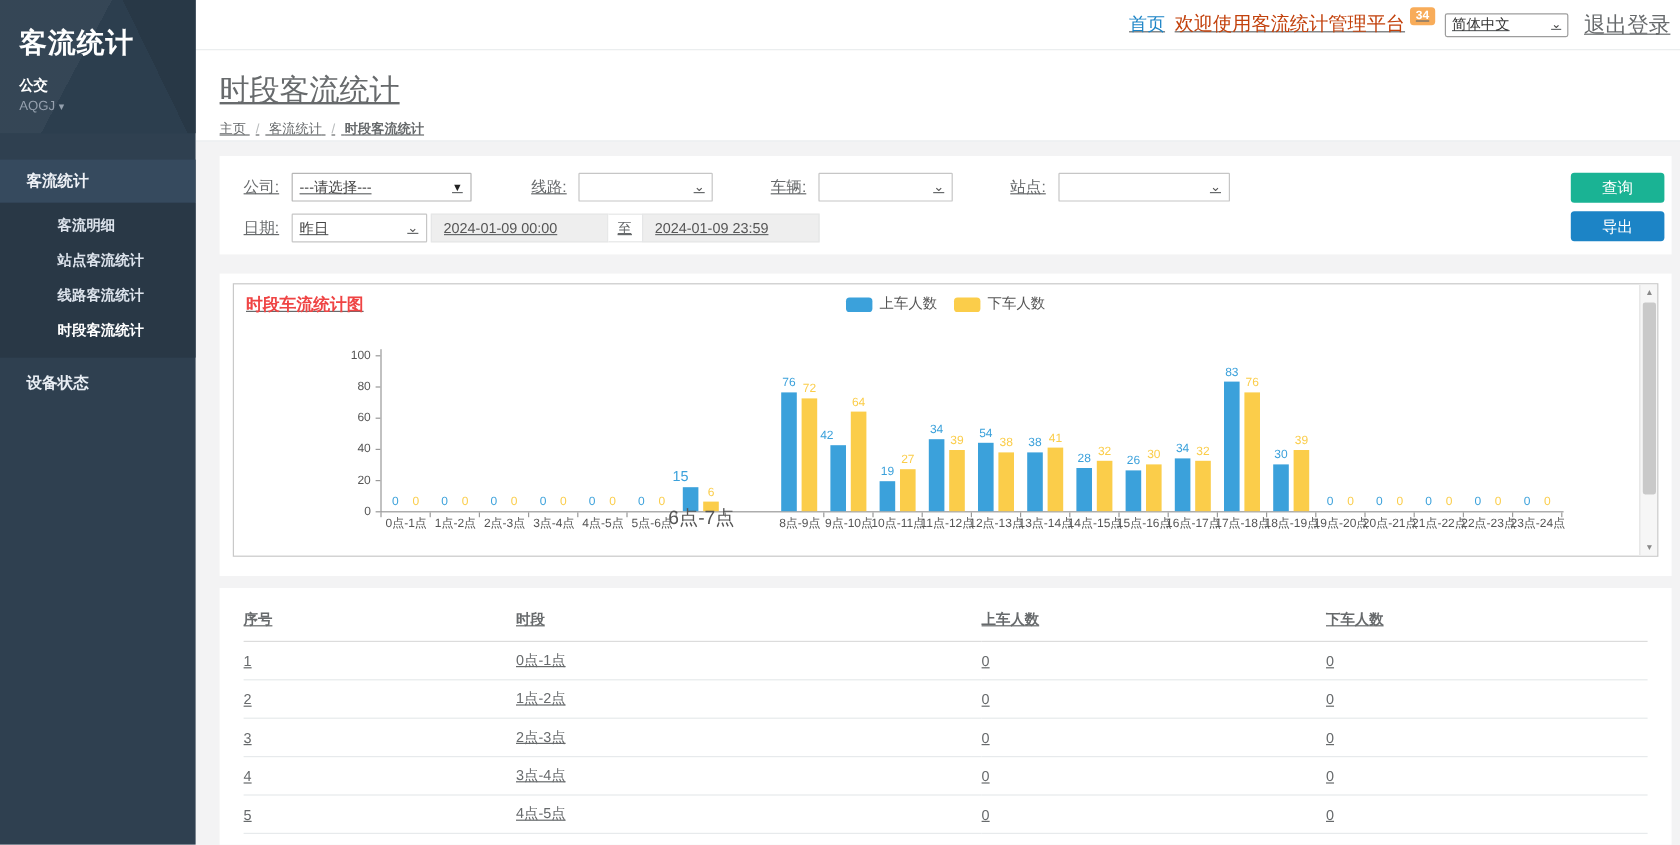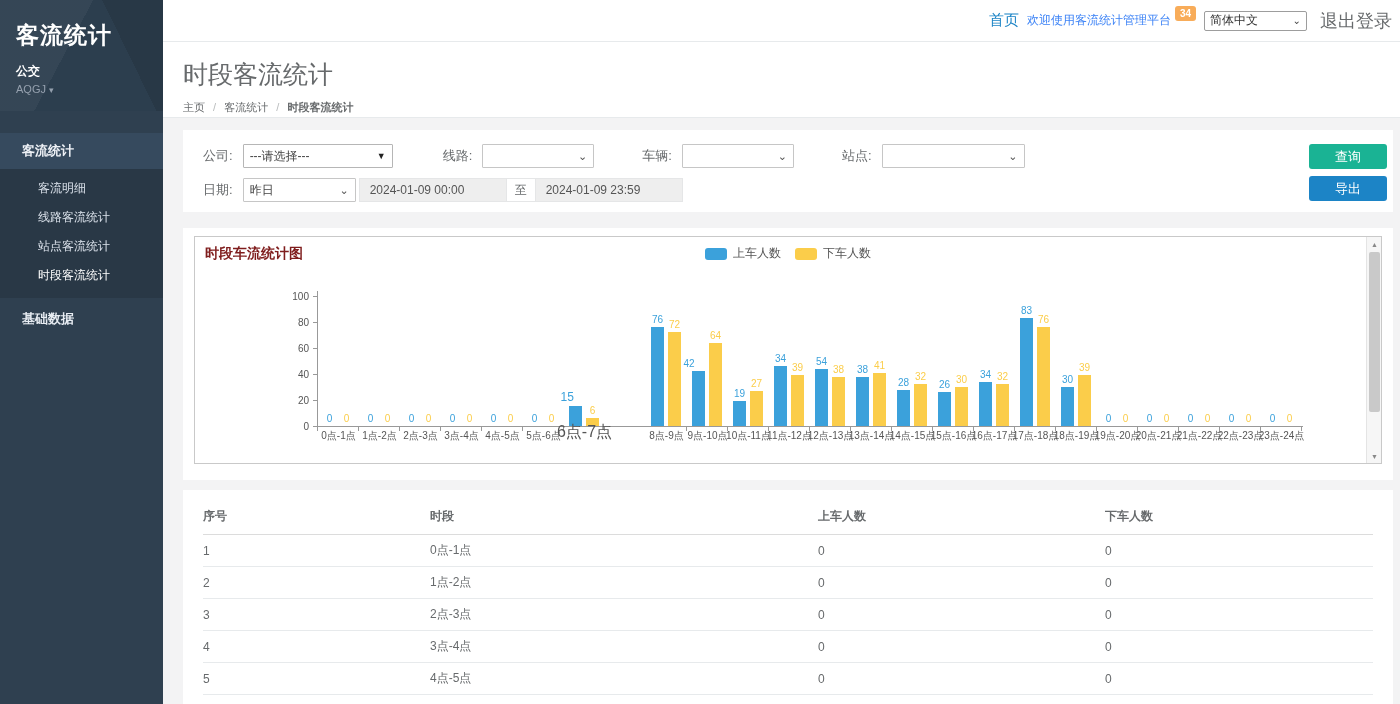--- a/index.html
+++ b/index.html
@@ -24,37 +24,37 @@
   .logo-sub   { color: #fff; font-size: 12px; font-weight: bold; margin-top: 12px; }
   .logo-code  { color: #95a0ae; font-size: 11px; margin-top: 3px; }
   .logo-code .caret { font-size: 9px; margin-left: 3px; }
   .nav { margin-top: 22px; }
   .nav-section-header {
     background: #364a5e; color: #eef1f6; font-size: 13px; font-weight: bold;
     padding: 9px 0 9px 22px; cursor: pointer;
   }
   .nav-sub { background: #293846; padding: 5px 0 8px; }
   .nav-sub-item {
-    color: #dce3ec; font-size: 12px; font-weight: normal;
-    padding: 6px 0 6px 38px; cursor: pointer; white-space: nowrap;
+    color: #dce3ec; font-size: 12px; font-weight: bold;
+    padding: 6px 0 6px 48px; cursor: pointer; white-space: nowrap;
   }
   .nav-sub-item.active { color: #ffffff; }
   .nav-item {
     color: #e8edf3; font-size: 13px; font-weight: bold;
     padding: 11px 0 11px 22px; margin-top: 1px; cursor: pointer;
   }
   
-  .main { margin-left: 163px; height: 100%; }
+  .main { margin-left: 163px; height: 100%; text-decoration: underline; }
   .topbar {
     height: 42px; background: #fff; border-bottom: 1px solid #e7eaec;
     display: flex; align-items: center; justify-content: flex-end;
     padding-right: 8px;
   }
   .home-link { color: #1c84c6; font-size: 15px; cursor: pointer; margin-right: 8px; }
-  .welcome-text { color: #3b82f6; font-size: 12px; }
+  .welcome-text { color: #c2410c; font-size: 16px; }
   .notif-badge {
     background: #f8ac59; color: #fff; font-size: 10px; font-weight: bold;
     border-radius: 3px; padding: 2px 5px; margin-left: 4px;
     position: relative; top: -7px;
   }
   .lang-select {
     width: 103px; height: 20px; border: 1px solid #9d9d9d; border-radius: 2px;
     background: #fff; display: flex; align-items: center; justify-content: space-between;
     padding: 0 5px; font-size: 12px; color: #333; margin-left: 8px; cursor: pointer;
   }
@@ -104,21 +104,21 @@
     font-family: "Liberation Sans", sans-serif;
   }
   .btn-query  { top: 14px; background: #1ab394; }
   .btn-export { top: 46px; background: #1c84c6; }
   
   .chart-panel { margin-top: 16px; padding: 8px 11px 16px; height: 252px; }
   .chart-box {
     position: relative; border: 1px solid #c9c9c9; height: 228px;
     padding: 8px 26px 0 10px; overflow: hidden;
   }
-  .chart-title { font-size: 14px; font-weight: bold; color: #7f1d1d; }
+  .chart-title { font-size: 14px; font-weight: bold; color: #ef4444; }
   .chart-legend {
     position: absolute; top: 8px; left: 50%; transform: translateX(-50%);
     display: flex; align-items: center; gap: 14px;
   }
   .legend-item { display: flex; align-items: center; gap: 6px; }
   .legend-swatch { width: 22px; height: 12px; border-radius: 3px; }
   .legend-label { font-size: 12px; color: #555; }
   .chart-plot { position: relative; margin-top: 8px; height: 182px; }
   .fake-scrollbar {
     position: absolute; top: 0; right: 0; bottom: 0; width: 15px;
@@ -152,26 +152,26 @@
 <div class="sidebar">
   <div class="logo-block">
     <div class="logo-title">客流统计</div>
     <div class="logo-sub">公交</div>
     <div class="logo-code"><span>AQGJ</span><span class="caret">▾</span></div>
   </div>
   <div class="nav">
     <div class="nav-section-header">客流统计</div>
     <div class="nav-sub">
         <div class="nav-sub-item">客流明细</div>
+        <div class="nav-sub-item">站点客流统计</div>
         <div class="nav-sub-item">线路客流统计</div>
-        <div class="nav-sub-item">站点客流统计</div>
         <div class="nav-sub-item active">时段客流统计</div>
       </div>
     <div>
-        <div class="nav-item">基础数据</div>
+        <div class="nav-item">设备状态</div>
       </div>
   </div>
 </div>
 
 <div class="main">
 
   <div class="topbar">
     <span class="home-link">首页</span>
     <span class="welcome-text">欢迎使用客流统计管理平台</span>
     <span class="notif-badge">34</span>

